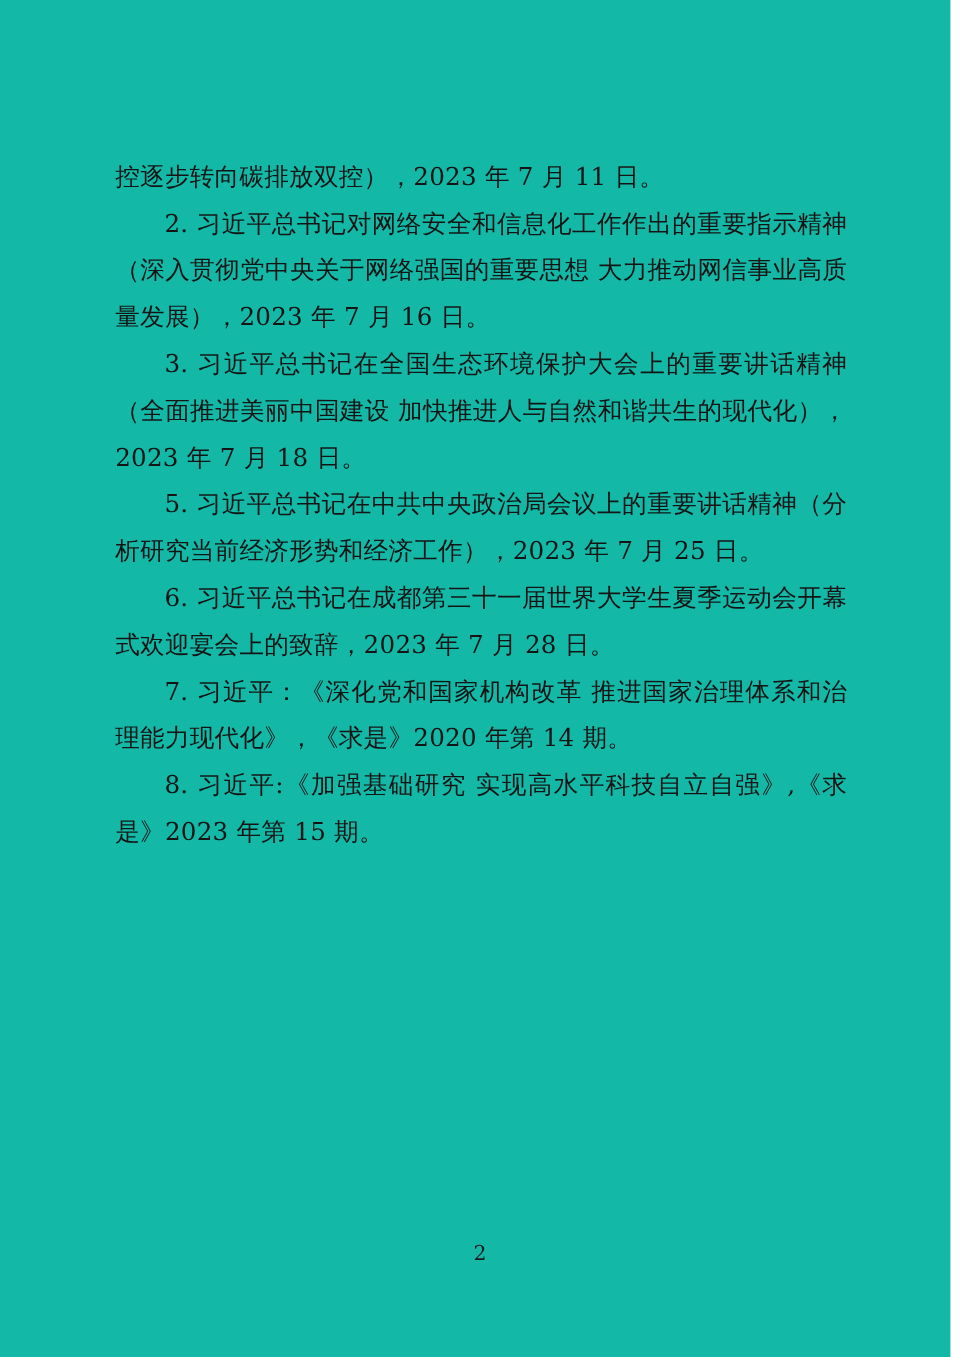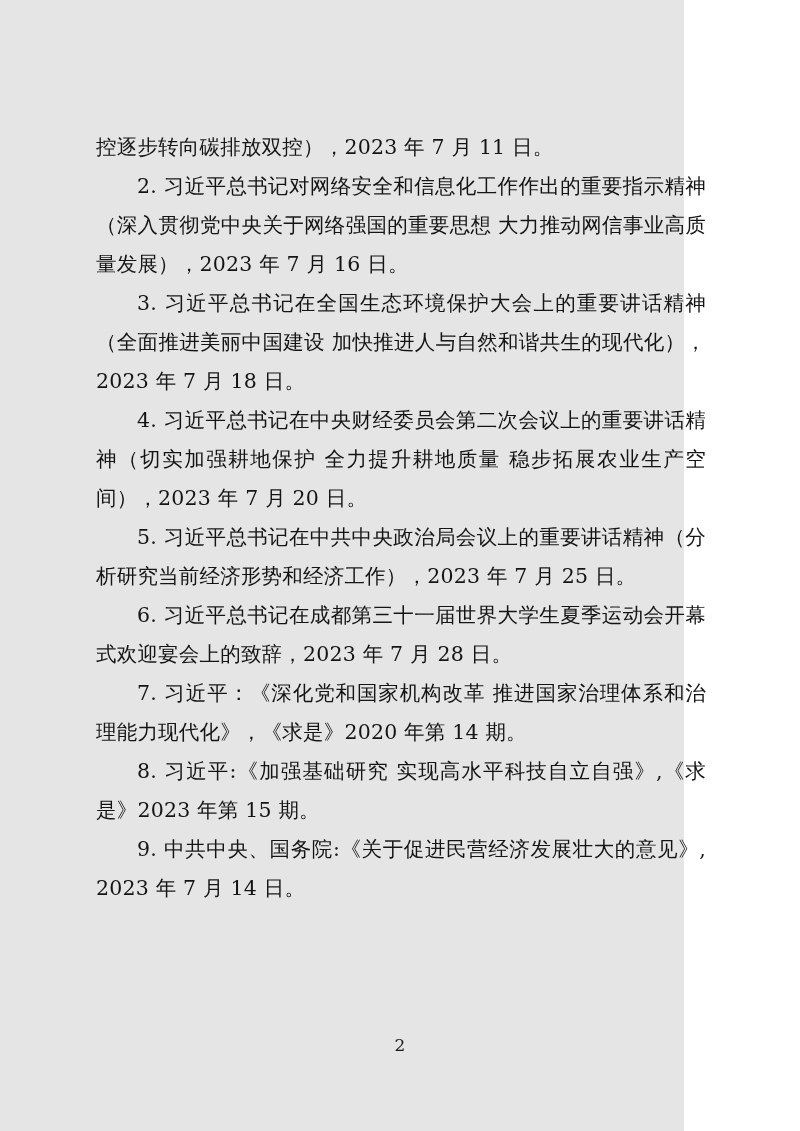--- a/index.html
+++ b/index.html
@@ -13,23 +13,23 @@
     height: 1131px;
     font-family: "DejaVu Serif", "Liberation Serif", serif;
     color: #1a1a1a;
     position: relative;
     overflow: hidden;
   }
   .page {
     position: absolute;
     left: 0;
     top: 0;
-    width: 684px;
+    width: 792px;
     height: 1131px;
-    background: #e5e5e5;
+    background: #14b8a6;
   }
   .content {
     position: absolute;
     left: 96px;
     top: 128px;
     width: 610px;
   }
   .para {
     font-size: 20.5px;
     line-height: 39px;
@@ -55,21 +55,19 @@
   }
 </style>
 </head>
 <body>
 
 <div class="page">
   <div class="content">
     <p class="para">控逐步转向碳排放双控），2023 年 7 月 11 日。</p>
     <p class="para indent">2. 习近平总书记对网络安全和信息化工作作出的重要指示精神（深入贯彻党中央关于网络强国的重要思想  大力推动网信事业高质量发展），2023 年 7 月 16 日。</p>
     <p class="para indent">3. 习近平总书记在全国生态环境保护大会上的重要讲话精神（全面推进美丽中国建设  加快推进人与自然和谐共生的现代化），2023 年 7 月 18 日。</p>
-    <p class="para indent">4. 习近平总书记在中央财经委员会第二次会议上的重要讲话精神（切实加强耕地保护  全力提升耕地质量  稳步拓展农业生产空间），2023 年 7 月 20 日。</p>
     <p class="para indent">5. 习近平总书记在中共中央政治局会议上的重要讲话精神（分析研究当前经济形势和经济工作），2023 年 7 月 25 日。</p>
     <p class="para indent">6. 习近平总书记在成都第三十一届世界大学生夏季运动会开幕式欢迎宴会上的致辞，2023 年 7 月 28 日。</p>
     <p class="para indent">7. 习近平：《深化党和国家机构改革  推进国家治理体系和治理能力现代化》，《求是》2020 年第 14 期。</p>
     <p class="para indent">8. 习近平:《加强基础研究  实现高水平科技自立自强》,《求是》2023 年第 15 期。</p>
-    <p class="para indent">9. 中共中央、国务院:《关于促进民营经济发展壮大的意见》,2023 年 7 月 14 日。</p>
   </div>
   <div class="page-number">2</div>
 </div>
 
 </body></html>

